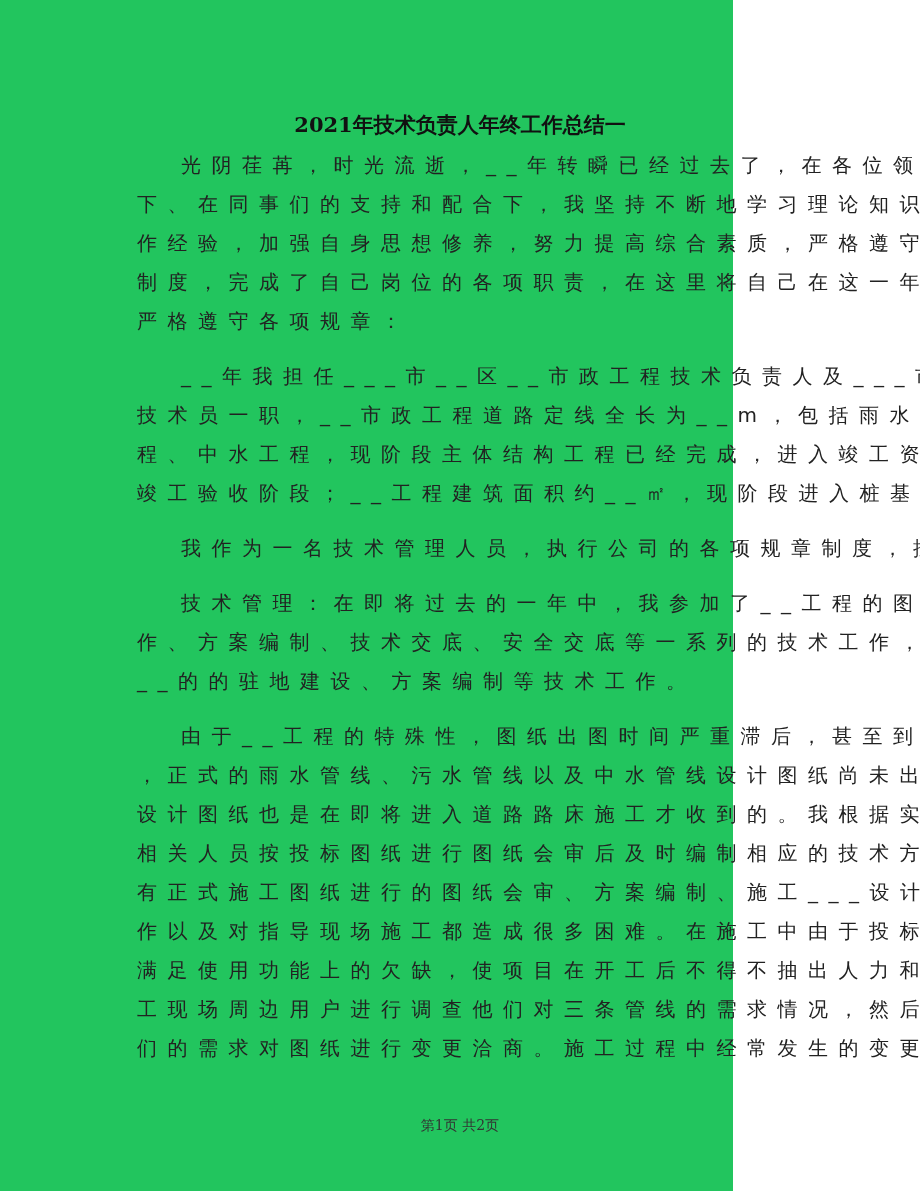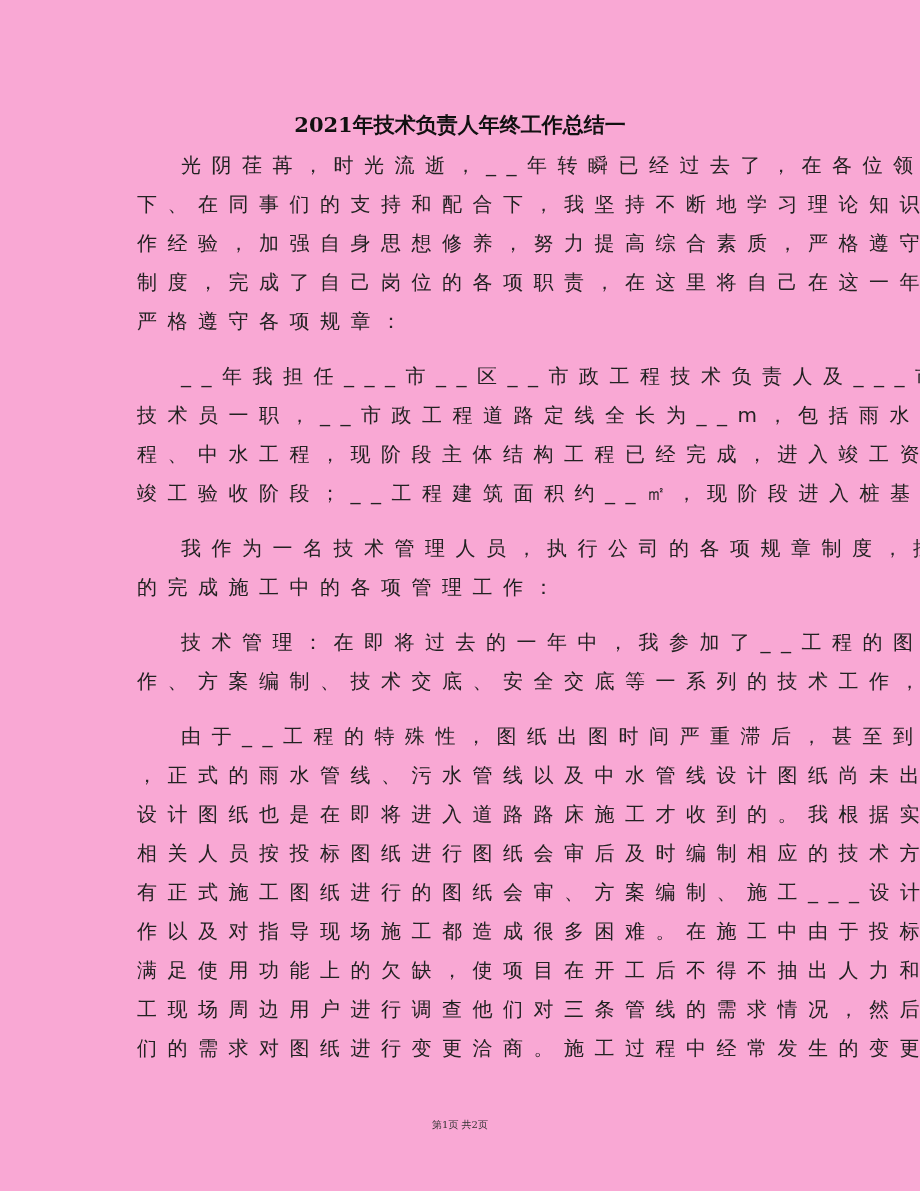--- a/index.html
+++ b/index.html
@@ -11,23 +11,23 @@
       width: 920px;
       height: 1191px;
       position: relative;
       overflow: hidden;
       font-family: "DejaVu Serif", "Liberation Serif", serif;
       color: #1a1a1a;
     }
     .page {
       position: absolute;
       left: 0; top: 0;
-      width: 920px;
+      width: 733px;
       height: 1191px;
-      background: #f9a8d4;
+      background: #22c55e;
     }
     .title {
       position: absolute;
       top: 110px;
       left: 0;
       width: 920px;
       text-align: center;
       font-family: "DejaVu Serif", "Liberation Serif", serif;
       font-size: 21px;
       font-weight: bold;
@@ -60,21 +60,21 @@
     }
     .line.indent {
       padding-left: 44px;
     }
     .footer {
       position: absolute;
       top: 1115px;
       left: 0;
       width: 920px;
       text-align: center;
-      font-size: 10px;
+      font-size: 14px;
       color: #333;
       font-family: "DejaVu Serif", "Liberation Serif", serif;
       line-height: 20px;
     }
   </style>
 </head>
 <body>
 
 <div class="page">
   <div class="title">2021年技术负责人年终工作总结一</div>
@@ -91,26 +91,26 @@
 
     <div class="para">
       <span class="line indent">__年我担任___市__区__市政工程技术负责人及___市__区__工程</span>
       <span class="line">技术员一职，__市政工程道路定线全长为__m，包括雨水工程、污水工</span>
       <span class="line">程、中水工程，现阶段主体结构工程已经完成，进入竣工资料编制、</span>
       <span class="line">竣工验收阶段；__工程建筑面积约__㎡，现阶段进入桩基施工阶段。</span>
     </div>
 
     <div class="para">
       <span class="line indent">我作为一名技术管理人员，执行公司的各项规章制度，按时按质</span>
-      <span class="line">的完成施工中的各项管理工作：</span>
     </div>
 
     <div class="para">
       <span class="line indent">技术管理：在即将过去的一年中，我参加了__工程的图纸会审工</span>
       <span class="line">作、方案编制、技术交底、安全交底等一系列的技术工作，以及采空_</span>
+      <span class="line">__的的驻地建设、方案编制等技术工作。</span>
     </div>
 
     <div class="para">
       <span class="line indent">由于__工程的特殊性，图纸出图时间严重滞后，甚至到工程结束</span>
       <span class="line">，正式的雨水管线、污水管线以及中水管线设计图纸尚未出来，道路</span>
       <span class="line">设计图纸也是在即将进入道路路床施工才收到的。我根据实际情况___</span>
       <span class="line">相关人员按投标图纸进行图纸会审后及时编制相应的技术方案。在没</span>
       <span class="line">有正式施工图纸进行的图纸会审、方案编制、施工___设计的编制等工</span>
       <span class="line">作以及对指导现场施工都造成很多困难。在施工中由于投标图纸对于</span>
       <span class="line">满足使用功能上的欠缺，使项目在开工后不得不抽出人力和精力对施</span>

